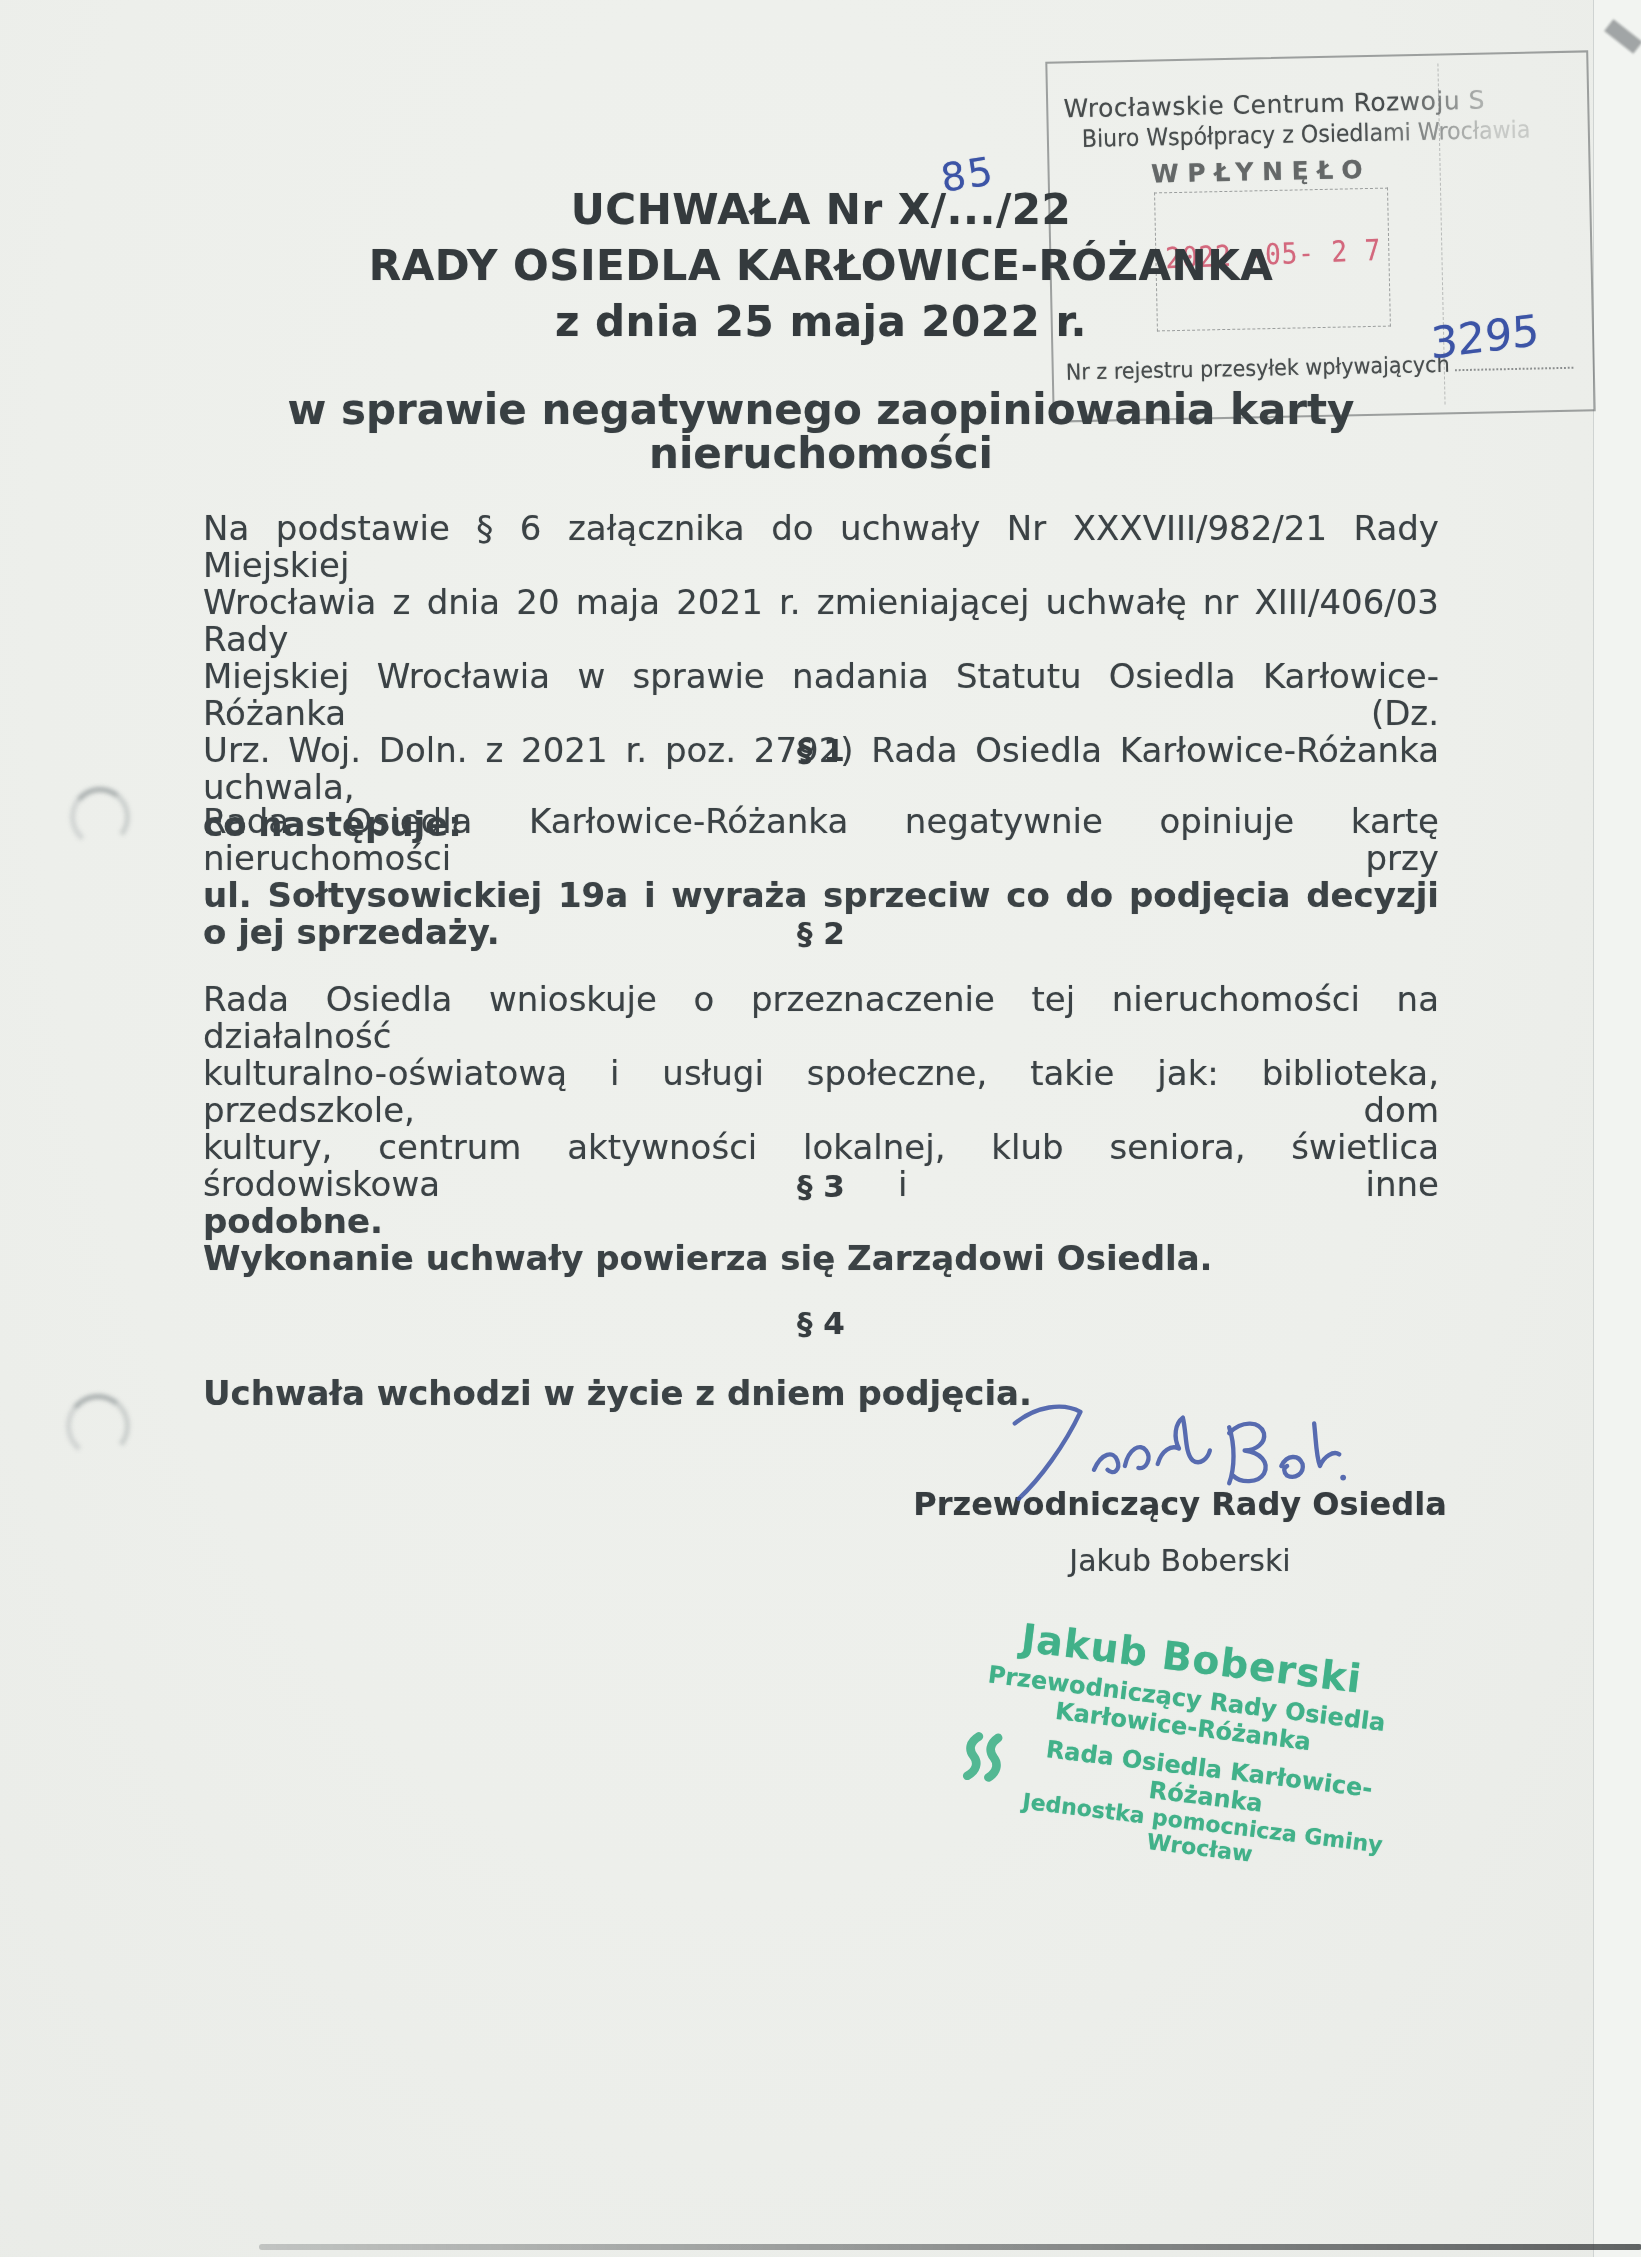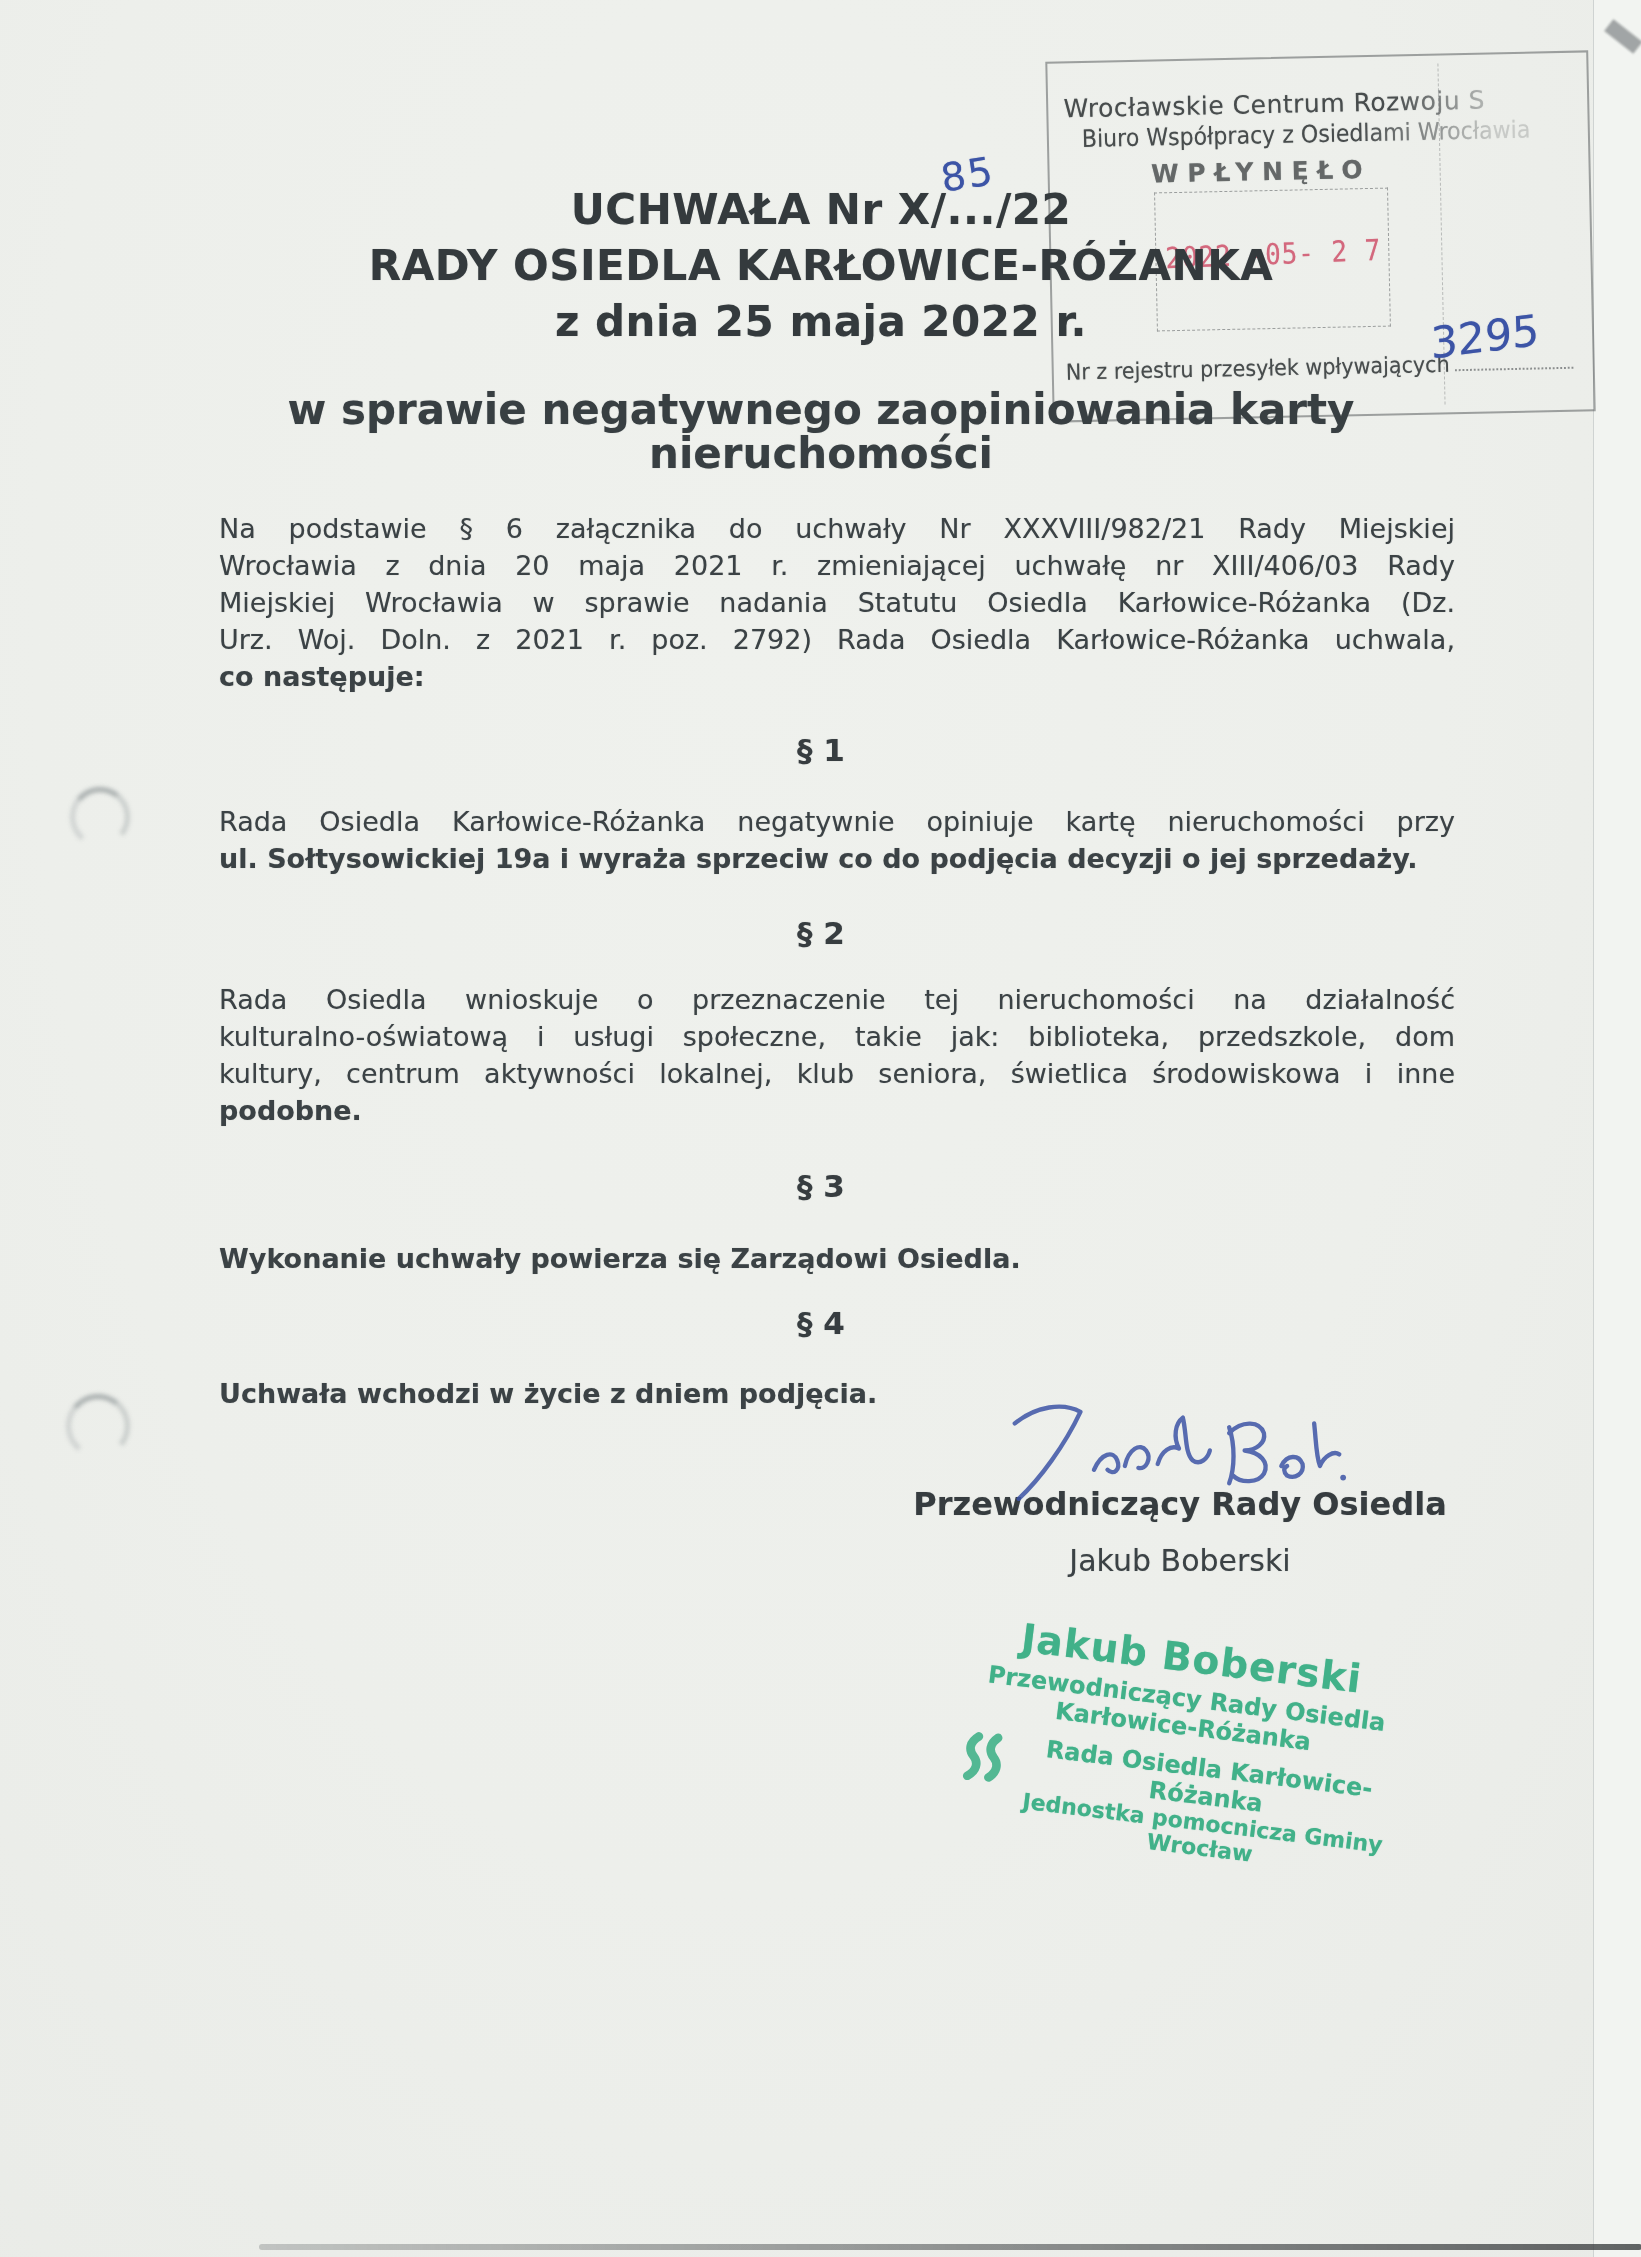--- a/index.html
+++ b/index.html
@@ -48,21 +48,21 @@
     text-shadow:0 0 1px rgba(60,84,166,.5);}
   
   .title{position:absolute;left:203px;top:182px;width:1236px;text-align:center;
     font-weight:bold;font-size:42px;line-height:56px;color:#343a3d;letter-spacing:0.5px;z-index:3;}
   .dots-wrap{position:relative;display:inline-block;}
   .hand-85{position:absolute;left:-5.8px;top:-35px;font-weight:400;font-size:39px;letter-spacing:1.9px;
     color:var(--pen-blue,#3c54a6);transform:rotate(-9deg);text-shadow:0 0 1px rgba(60,84,166,.5);}
   .subject{position:absolute;left:203px;top:388px;width:1236px;text-align:center;
     font-weight:bold;font-size:42px;line-height:44px;color:#383f42;z-index:3;}
   
-  .body-par{position:absolute;left:219px;width:1236px;font-size:27px;line-height:37px;color:#3b4245;}
+  .body-par{position:absolute;left:203px;width:1236px;font-size:34px;line-height:37px;color:#3b4245;}
   .bline{text-align:justify;text-align-last:justify;}
   .bline-last{text-align-last:left;font-weight:bold;}
   .sec-mark{position:absolute;left:203px;width:1236px;text-align:center;
     font-weight:bold;font-size:31px;color:#373d40;}
   
   .sig-svg{position:absolute;left:980px;top:1393px;width:367px;height:114px;z-index:2;}
   .sig-svg path{stroke:var(--pen-blue,#3c54a6);stroke-width:4.5;fill:none;
     stroke-linecap:round;stroke-linejoin:round;opacity:.85;}
   .sig-role{position:absolute;left:869px;top:1485px;width:622px;text-align:center;
     font-weight:bold;font-size:32px;color:#363c3f;}

